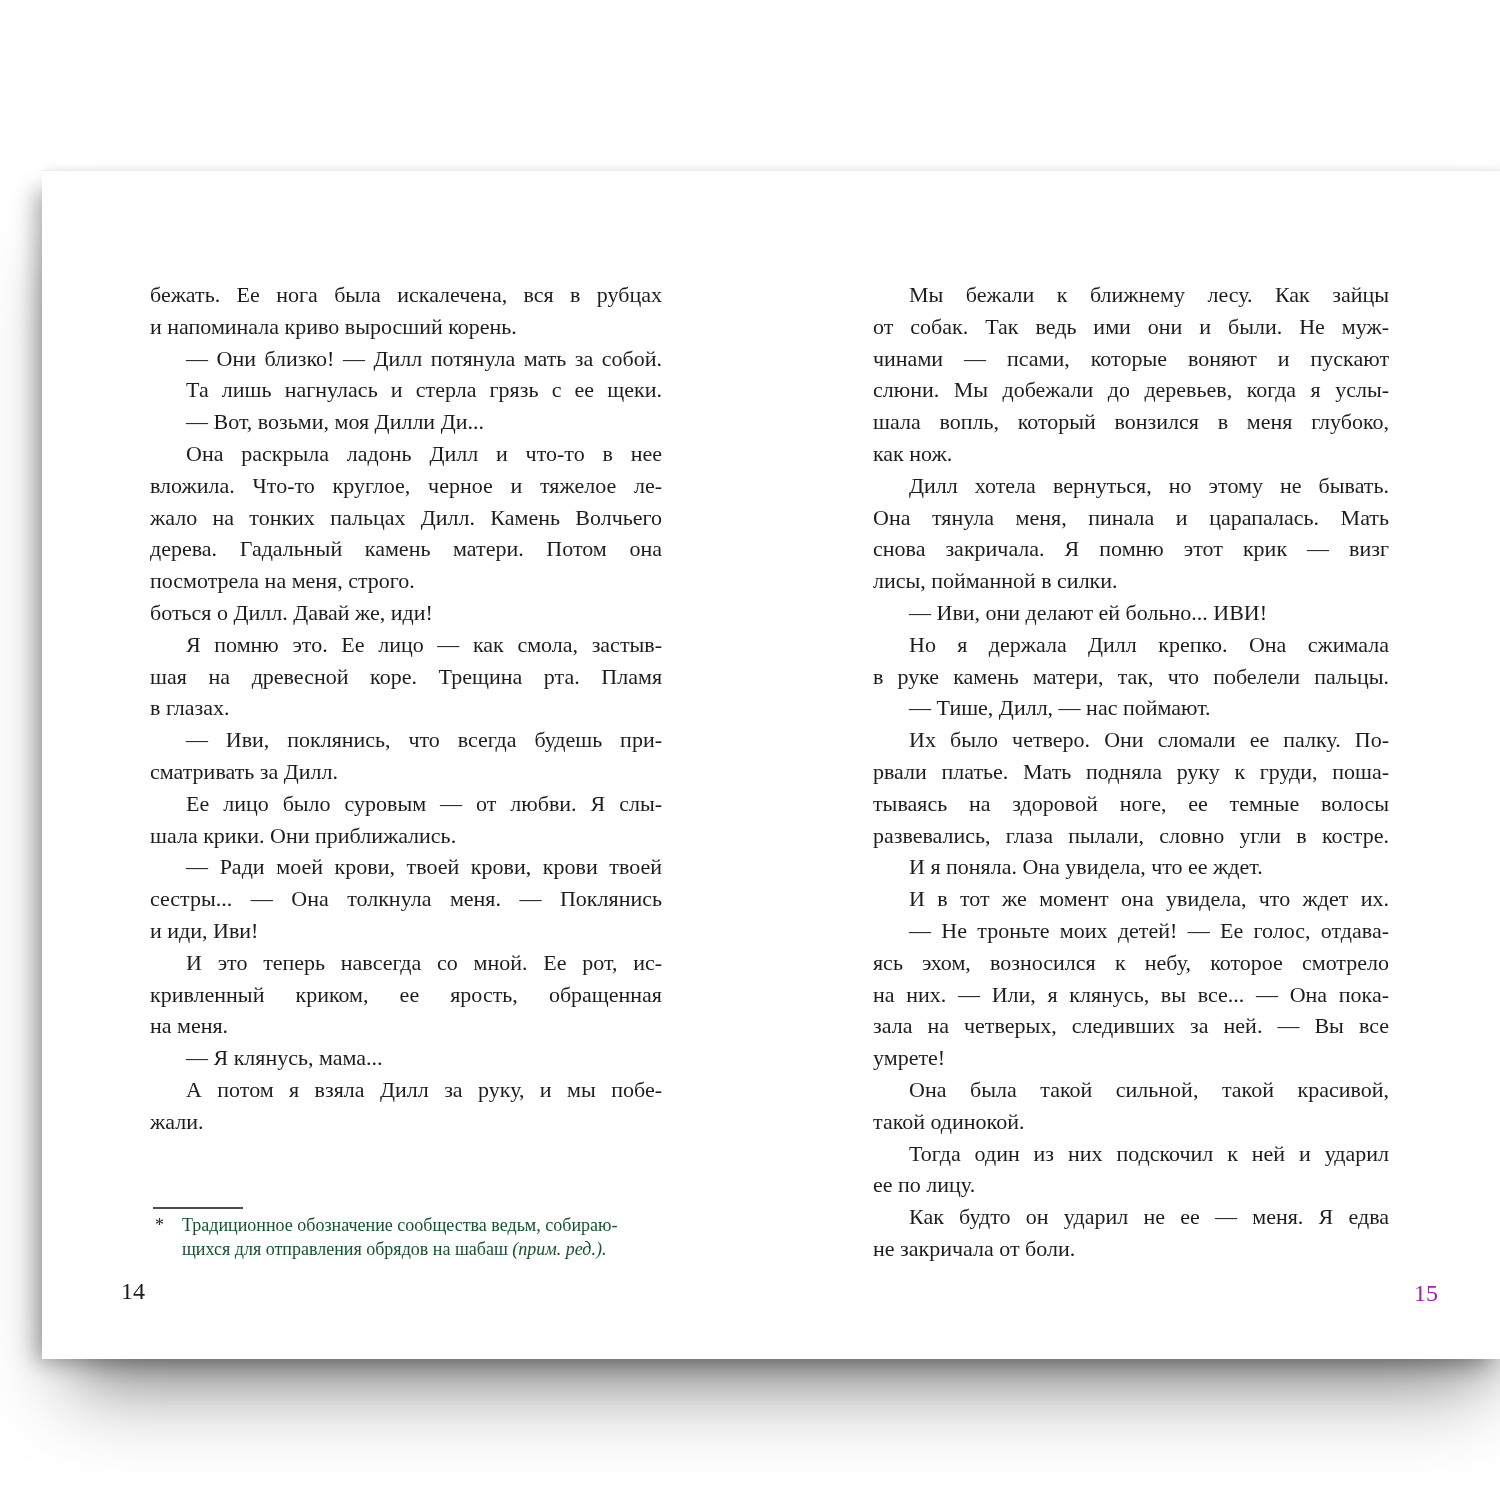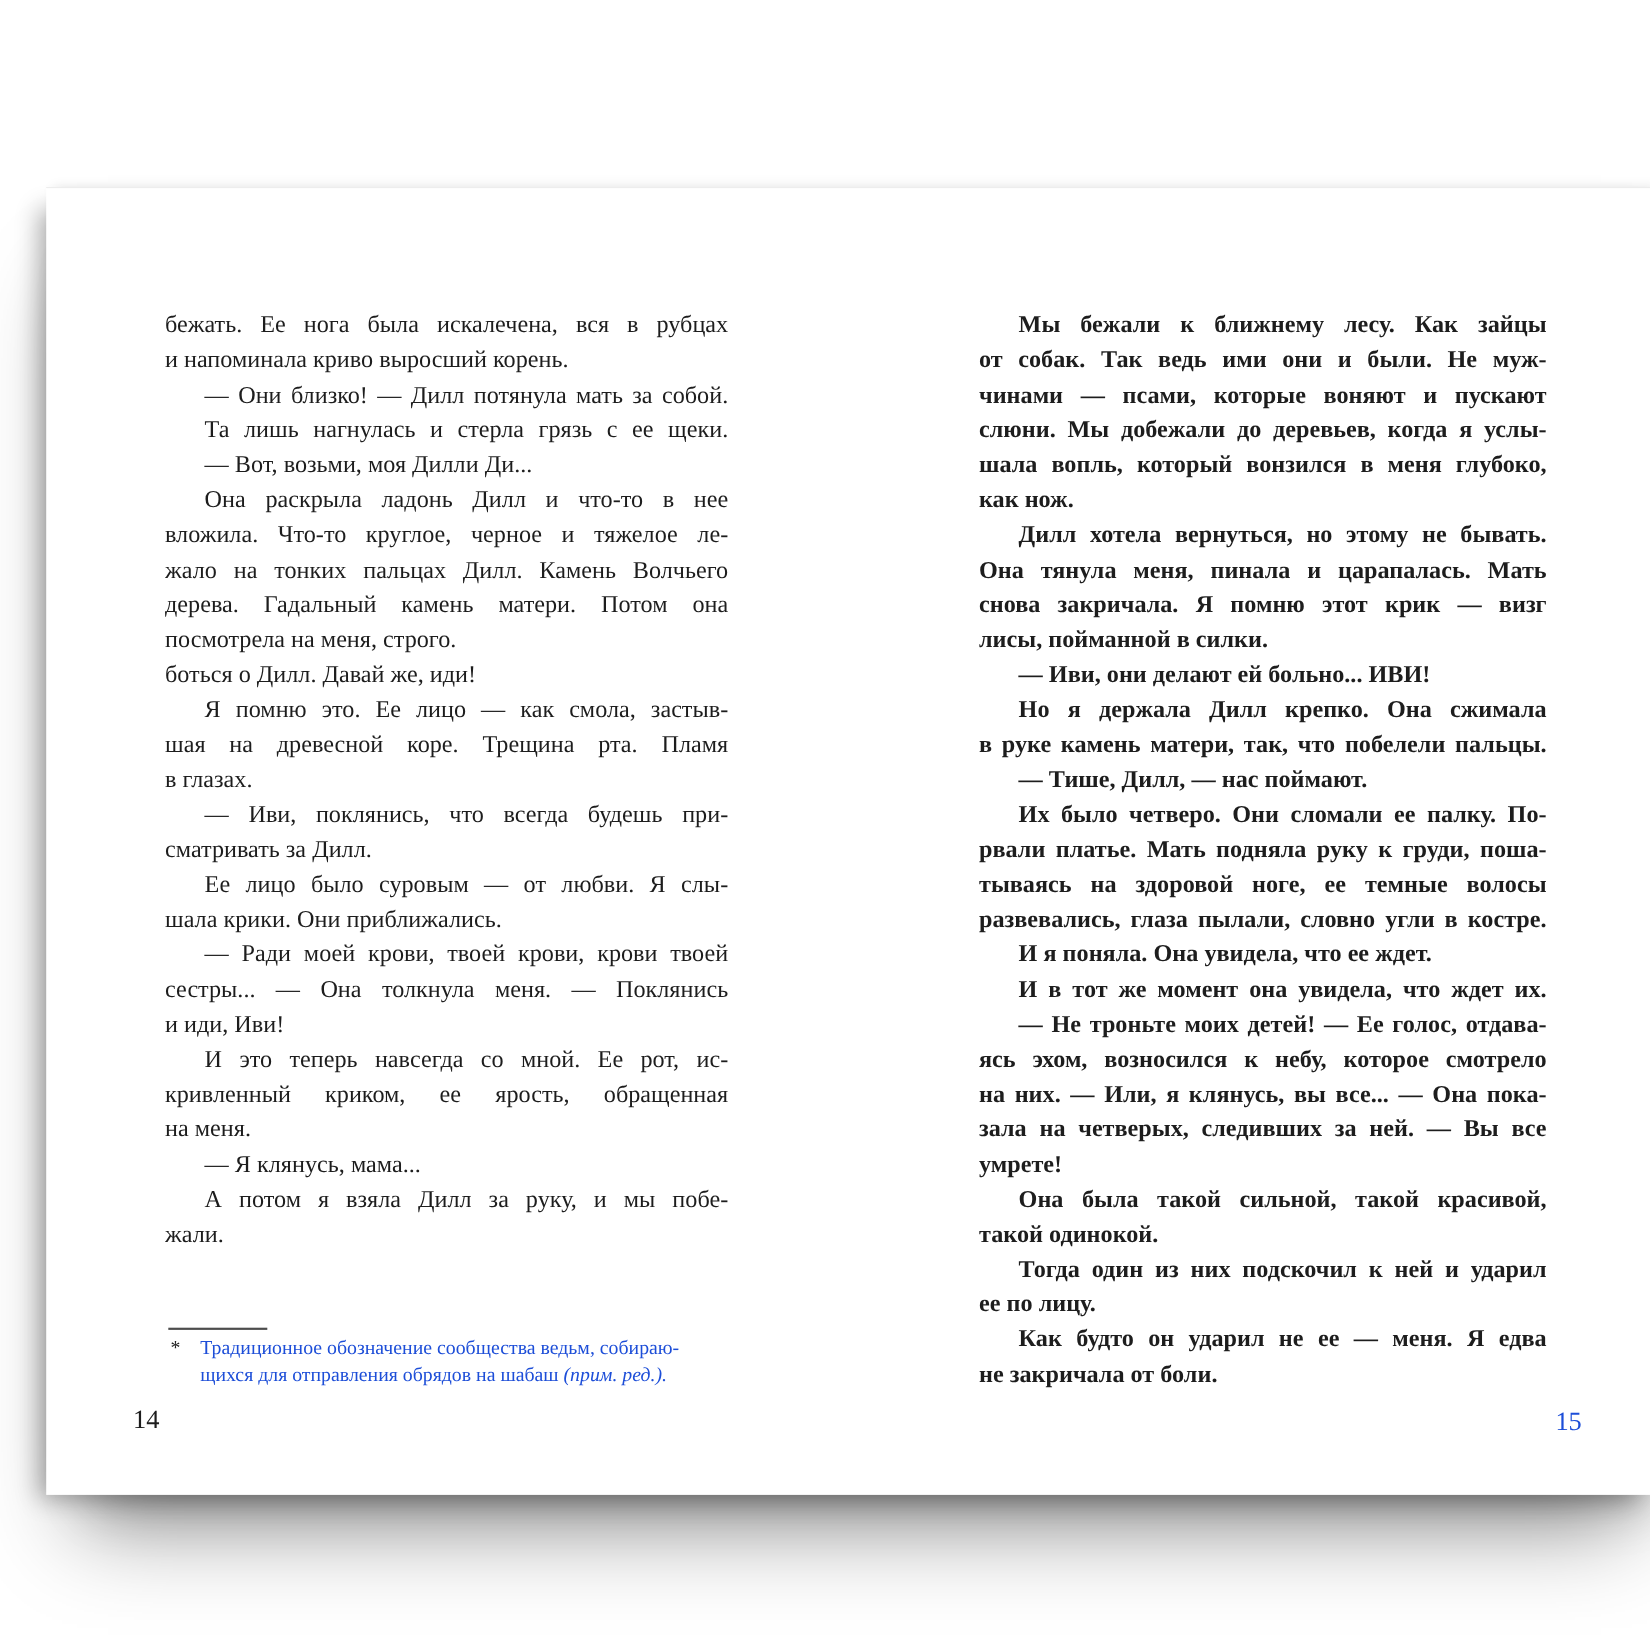--- a/index.html
+++ b/index.html
@@ -7,27 +7,27 @@
          font-family:"Liberation Serif","DejaVu Serif",serif;}
   .book{position:absolute;left:18px;top:170px;width:1470px;height:1188px;background:#ffffff;
         box-shadow:
           0 -6px 10px -6px rgba(0,0,0,0.10),
           -15px 12px 20px -8px rgba(0,0,0,0.30),
           14px 34px 44px -26px rgba(0,0,0,0.22),
           0 58px 80px -28px rgba(0,0,0,0.40);
         border-top:1px solid #ededed;margin-left:24px;}
   .col{position:absolute;width:512px;font-size:22px;line-height:31.8px;color:#1d1d1d;}
   .col-left{left:108px;top:108px;}
-  .col-right{left:848px;top:108px;width:516px;font-weight:bold;}
+  .col-right{left:831px;top:108px;width:516px;}
   .line{height:31.8px;overflow:hidden;text-align:left;}
   .line.just{text-align:justify;text-align-last:justify;}
   .line.ind{text-indent:36px;}
   .fn-rule{position:absolute;left:111px;top:1036px;width:90px;height:2px;background:#4d4d4d;}
   .fn-marker{position:absolute;left:113px;top:1042px;font-size:18px;line-height:24px;color:#222;}
-  .fn-text{position:absolute;left:140px;top:1042px;width:470px;font-size:18px;line-height:24px;color:#1d4ed8;}
+  .fn-text{position:absolute;left:140px;top:1042px;width:470px;font-size:18px;line-height:24px;color:#14532d;}
   .fn-text .it{font-style:italic;text-align:center;}
   .pagenum{position:absolute;font-size:24px;line-height:28px;color:#1d1d1d;}
   .pagenum-left{left:79px;top:1106px;}
   .pagenum-right{left:1296px;top:1108px;width:100px;text-align:right;}
 </style>
 </head>
 <body>
 
 <div id="stage">
   <div class="book" style="background: rgb(255, 255, 255);">
@@ -100,16 +100,16 @@
 
     <div class="fn-marker">*</div>
 
     <div class="fn-text">
       <div class="fn-line">Традиционное обозначение сообщества ведьм, собираю-</div>
       <div class="fn-line"><span>щихся для отправления обрядов на шабаш </span><span class="it">(прим. ред.).</span></div>
     </div>
 
     <div class="pagenum pagenum-left" style="color: rgb(29, 29, 29);">14</div>
 
-    <div class="pagenum pagenum-right" style="color: #1d4ed8;">15</div>
+    <div class="pagenum pagenum-right" style="color: #a21caf;">15</div>
 
   </div>
 </div>
 
 </body></html>

